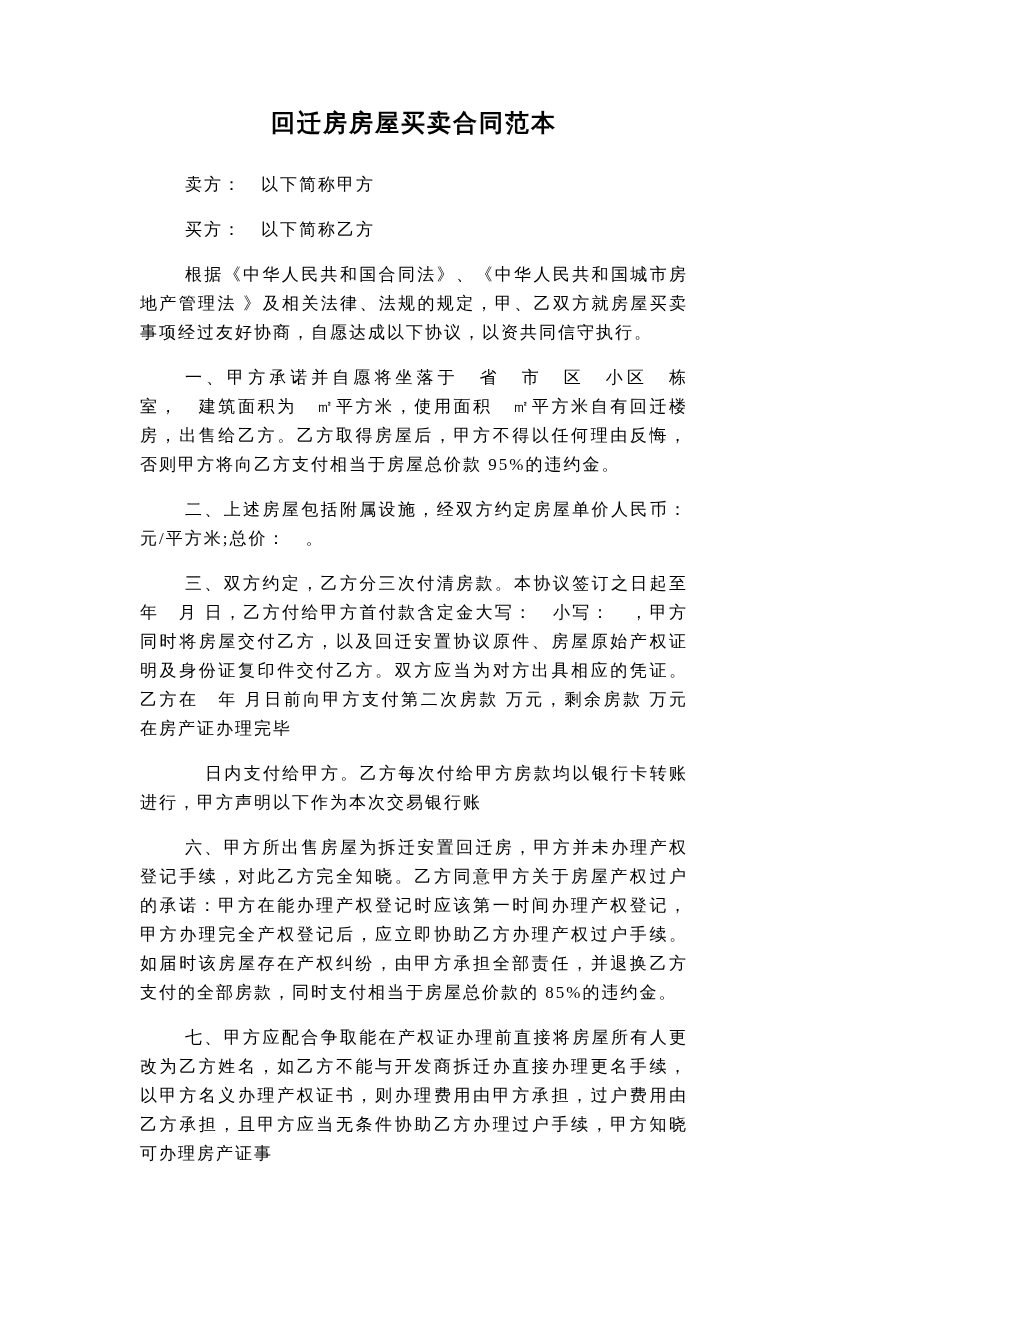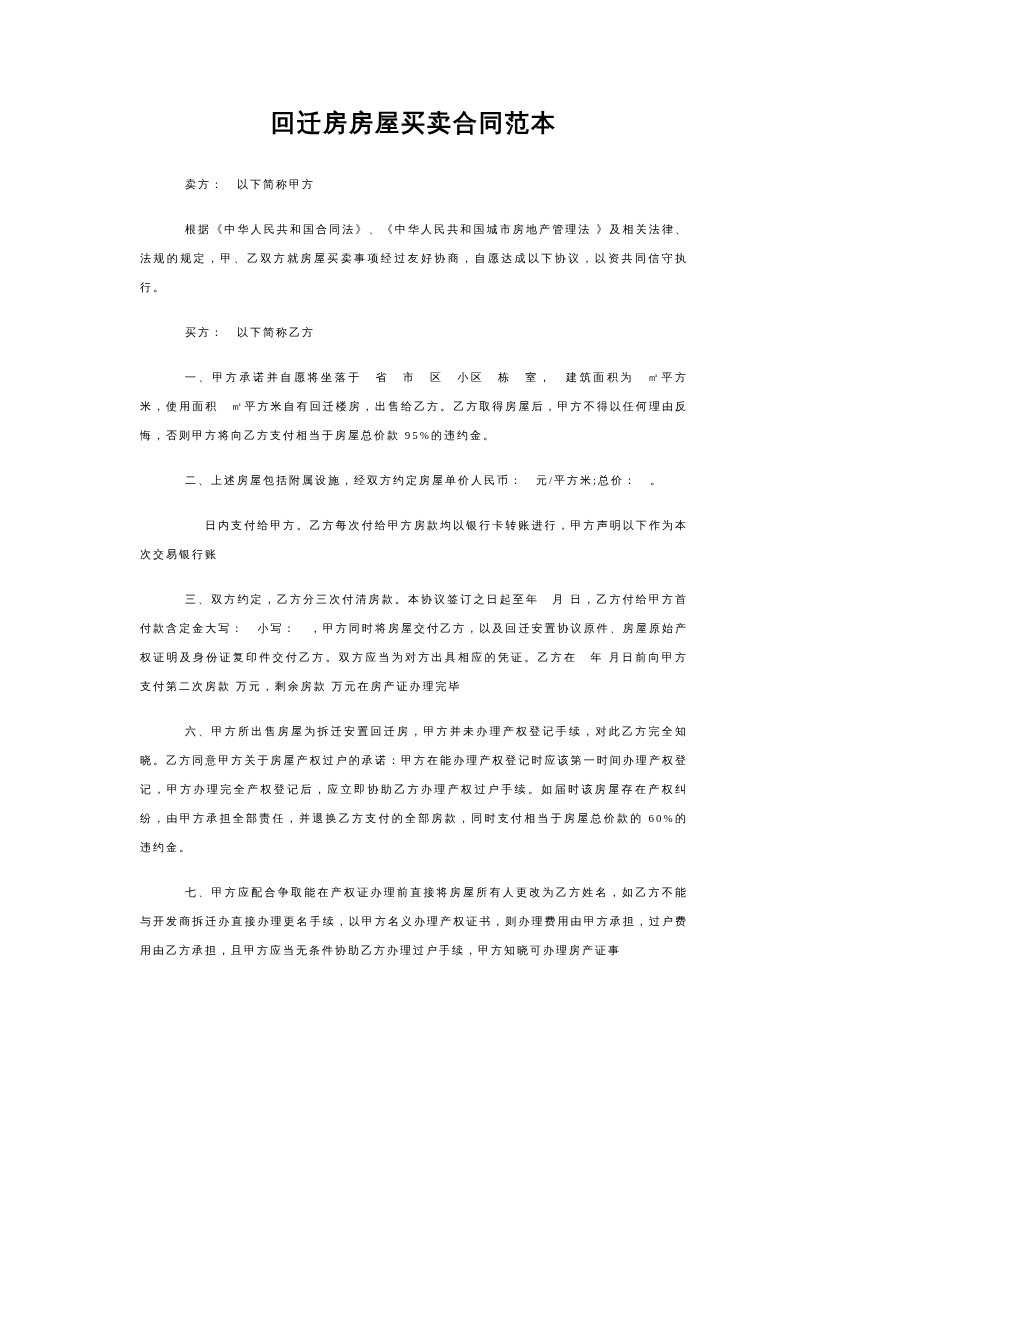--- a/index.html
+++ b/index.html
@@ -21,48 +21,48 @@
   .doc-title {
     margin: 0 0 30px 0;
     font-size: 24px;
     line-height: 34px;
     font-weight: bold;
     text-align: center;
     letter-spacing: 2px;
   }
   .para {
     margin: 0 0 16px 0;
-    font-size: 11px;
+    font-size: 17px;
     line-height: 29px;
     letter-spacing: 2px;
     text-align: justify;
     word-break: break-all;
   }
   .indent-2 { text-indent: 45px; }
   .indent-3 { text-indent: 65px; }
 </style>
 </head>
 <body>
 
 <div class="page">
   <h1 class="doc-title">回迁房房屋买卖合同范本</h1>
 
   <p class="para indent-2">卖方：　以下简称甲方</p>
 
+  <p class="para indent-2">买方：　以下简称乙方</p>
+
   <p class="para indent-2">根据《中华人民共和国合同法》、《中华人民共和国城市房地产管理法 》及相关法律、法规的规定，甲、乙双方就房屋买卖事项经过友好协商，自愿达成以下协议，以资共同信守执行。</p>
-
-  <p class="para indent-2">买方：　以下简称乙方</p>
 
   <p class="para indent-2">一、甲方承诺并自愿将坐落于　省　市　区　小区　栋　室，　建筑面积为　㎡平方米，使用面积　㎡平方米自有回迁楼房，出售给乙方。乙方取得房屋后，甲方不得以任何理由反悔，否则甲方将向乙方支付相当于房屋总价款 95%的违约金。</p>
 
   <p class="para indent-2">二、上述房屋包括附属设施，经双方约定房屋单价人民币：　元/平方米;总价：　。</p>
 
+  <p class="para indent-2">三、双方约定，乙方分三次付清房款。本协议签订之日起至年　月 日，乙方付给甲方首付款含定金大写：　小写：　，甲方同时将房屋交付乙方，以及回迁安置协议原件、房屋原始产权证明及身份证复印件交付乙方。双方应当为对方出具相应的凭证。乙方在　年 月日前向甲方支付第二次房款 万元，剩余房款 万元在房产证办理完毕</p>
+
   <p class="para indent-3">日内支付给甲方。乙方每次付给甲方房款均以银行卡转账进行，甲方声明以下作为本次交易银行账</p>
-
-  <p class="para indent-2">三、双方约定，乙方分三次付清房款。本协议签订之日起至年　月 日，乙方付给甲方首付款含定金大写：　小写：　，甲方同时将房屋交付乙方，以及回迁安置协议原件、房屋原始产权证明及身份证复印件交付乙方。双方应当为对方出具相应的凭证。乙方在　年 月日前向甲方支付第二次房款 万元，剩余房款 万元在房产证办理完毕</p>
 
 
 
 
-  <p class="para indent-2">六、甲方所出售房屋为拆迁安置回迁房，甲方并未办理产权登记手续，对此乙方完全知晓。乙方同意甲方关于房屋产权过户的承诺：甲方在能办理产权登记时应该第一时间办理产权登记，甲方办理完全产权登记后，应立即协助乙方办理产权过户手续。如届时该房屋存在产权纠纷，由甲方承担全部责任，并退换乙方支付的全部房款，同时支付相当于房屋总价款的 60%的违约金。</p>
+  <p class="para indent-2">六、甲方所出售房屋为拆迁安置回迁房，甲方并未办理产权登记手续，对此乙方完全知晓。乙方同意甲方关于房屋产权过户的承诺：甲方在能办理产权登记时应该第一时间办理产权登记，甲方办理完全产权登记后，应立即协助乙方办理产权过户手续。如届时该房屋存在产权纠纷，由甲方承担全部责任，并退换乙方支付的全部房款，同时支付相当于房屋总价款的 85%的违约金。</p>
 
   <p class="para indent-2">七、甲方应配合争取能在产权证办理前直接将房屋所有人更改为乙方姓名，如乙方不能与开发商拆迁办直接办理更名手续，以甲方名义办理产权证书，则办理费用由甲方承担，过户费用由乙方承担，且甲方应当无条件协助乙方办理过户手续，甲方知晓可办理房产证事</p>
 </div>
 
 </body></html>

